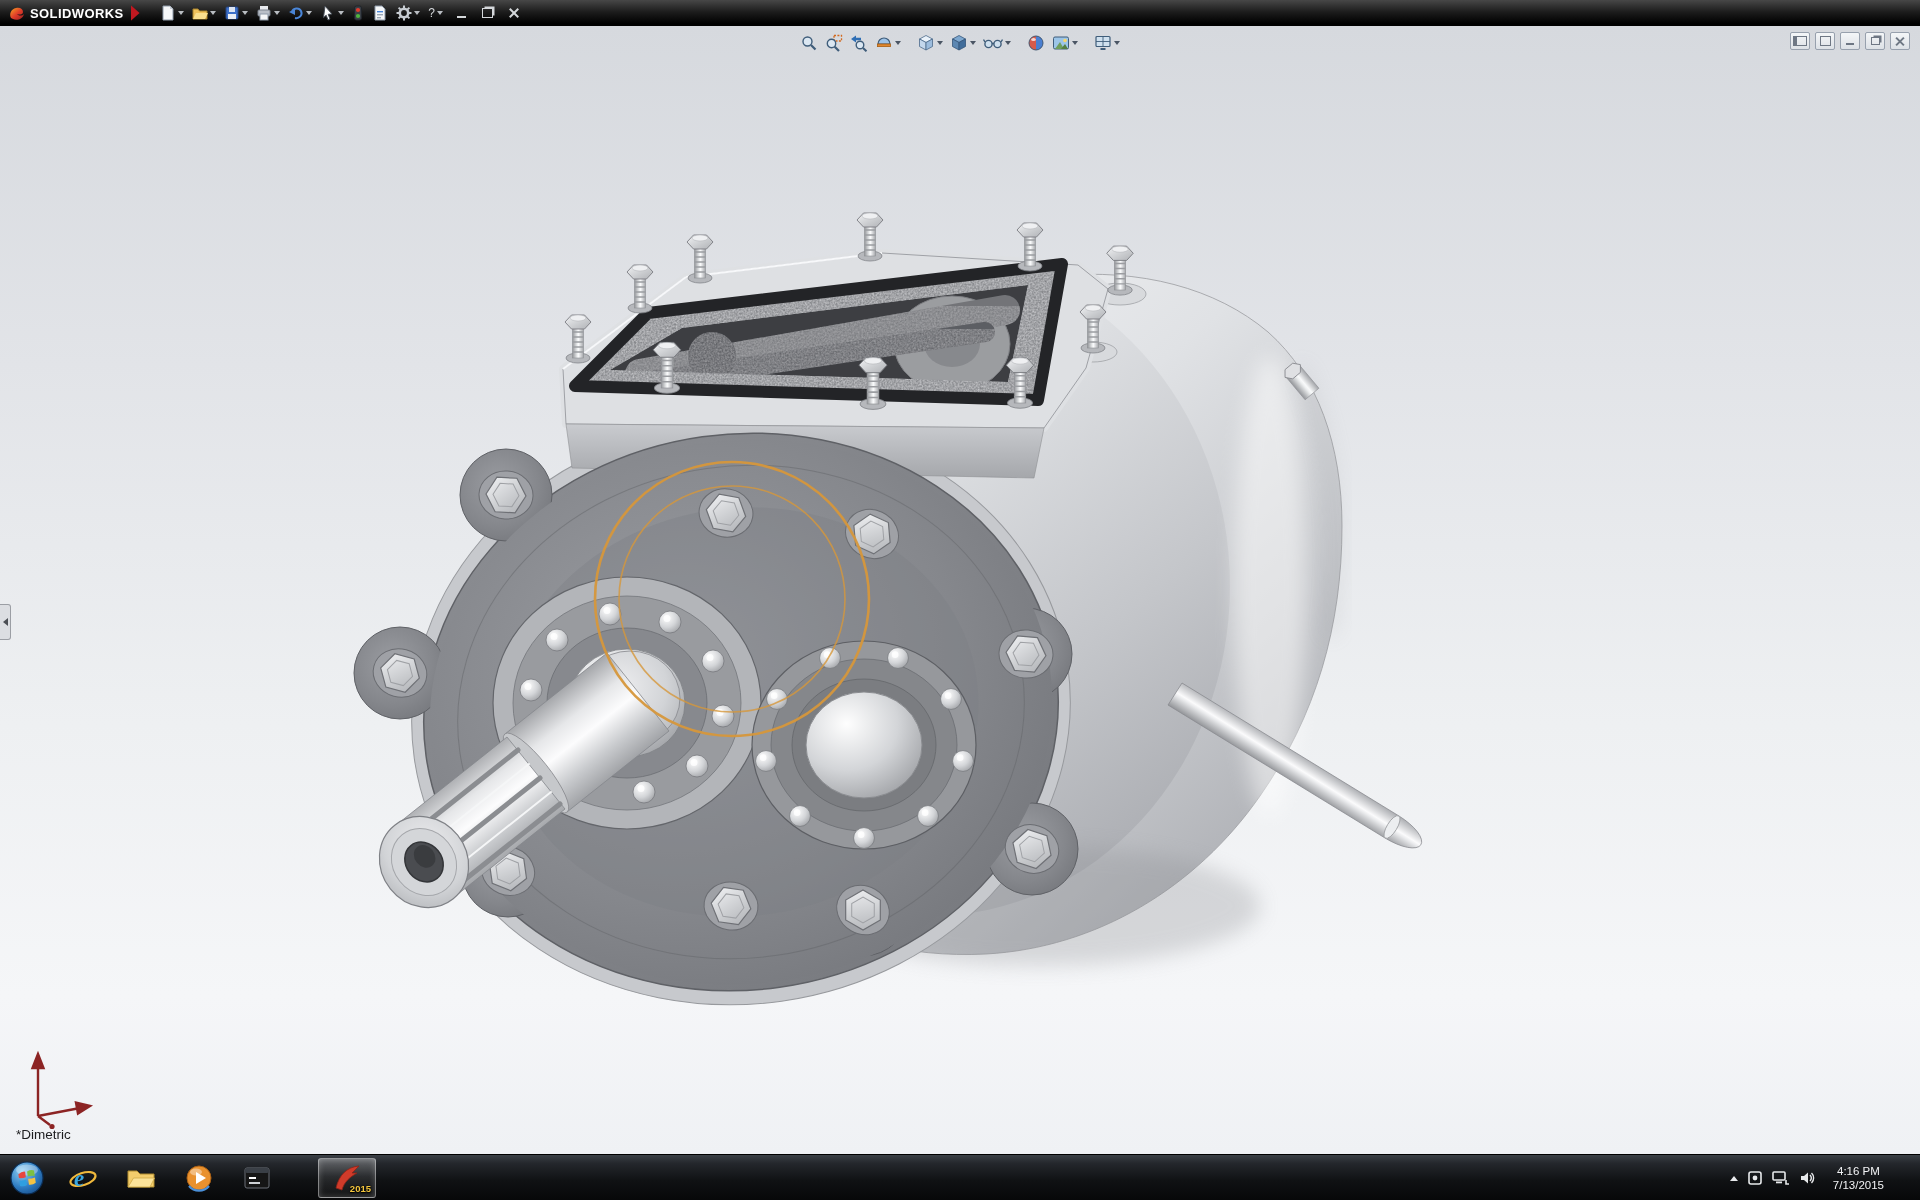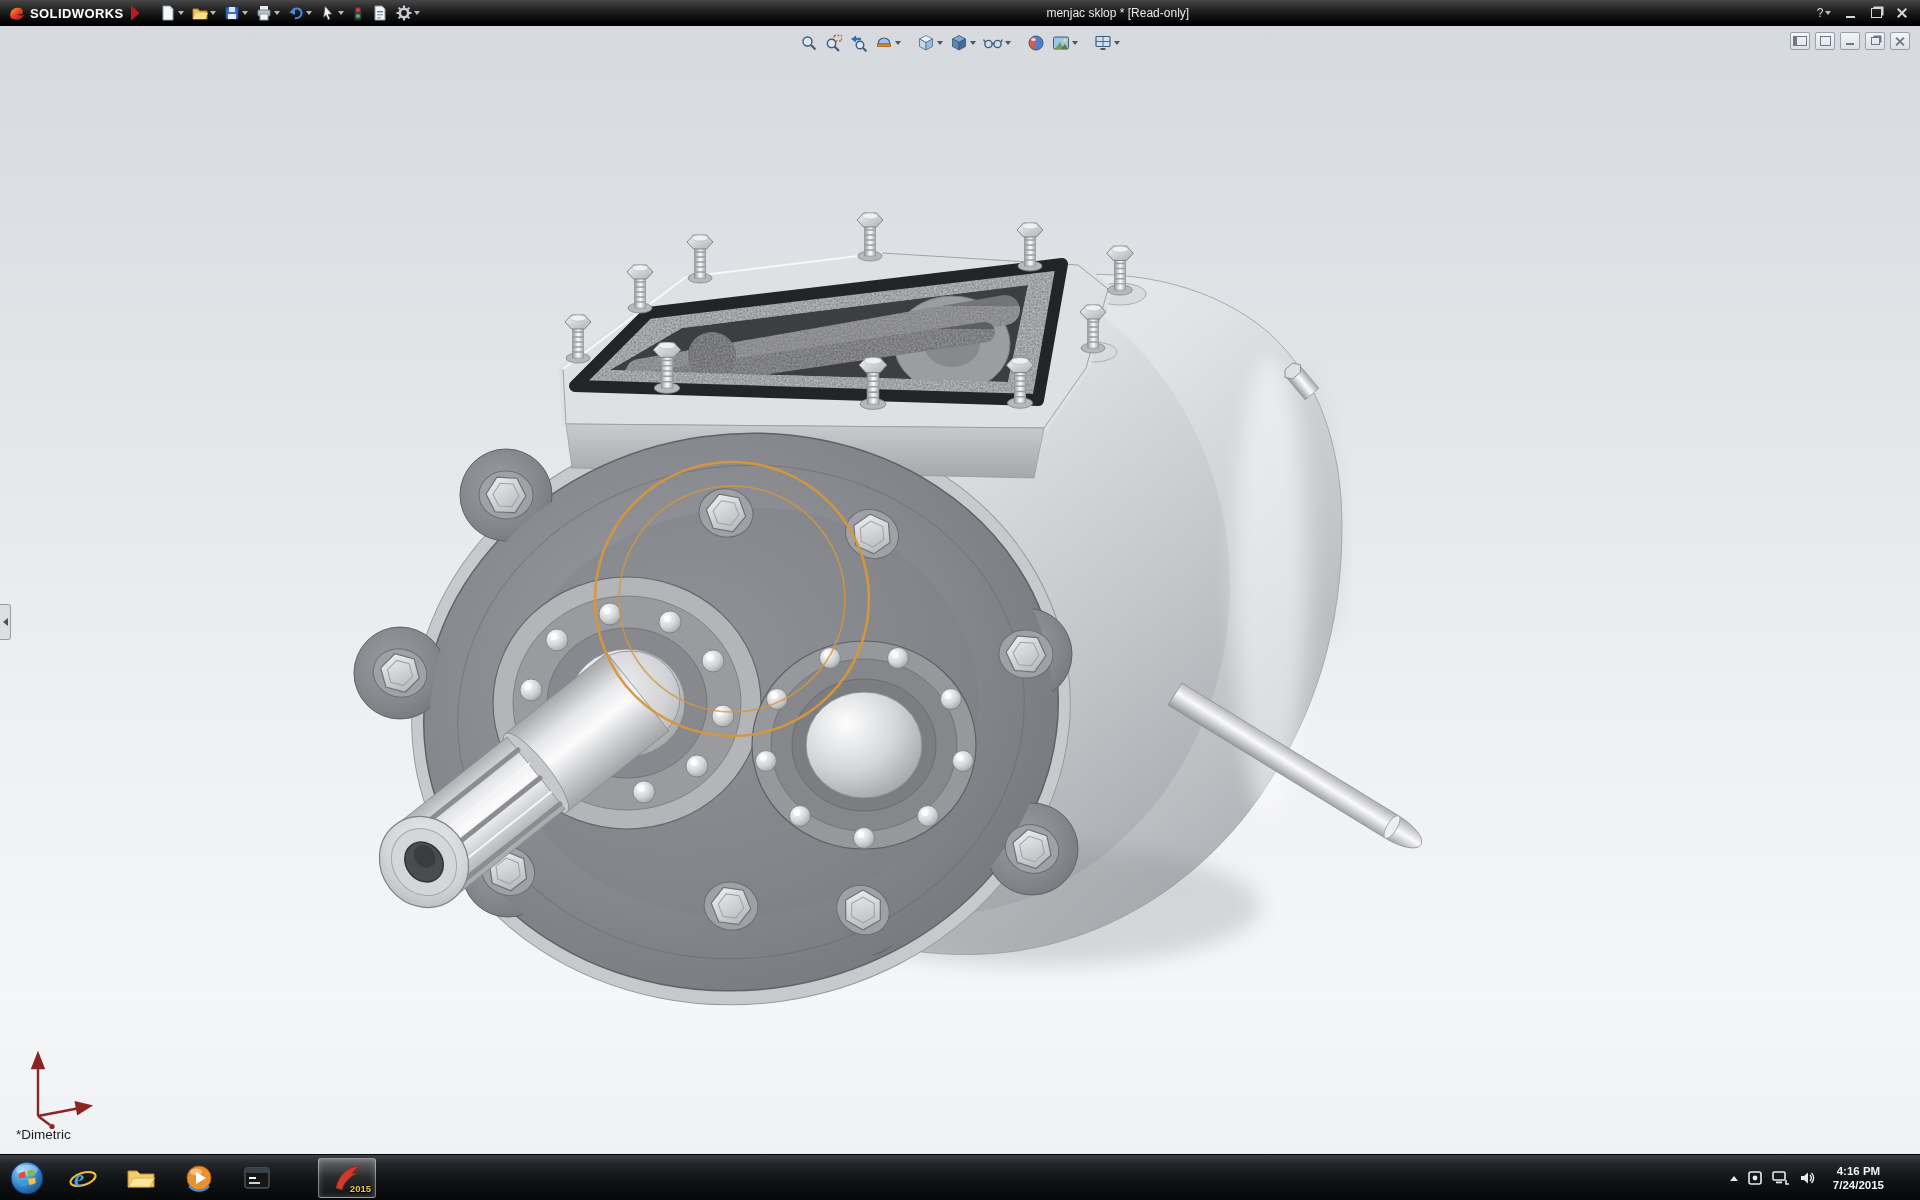--- a/index.html
+++ b/index.html
@@ -57,21 +57,21 @@
   .taskbar{height:46px;flex:0 0 46px;background:linear-gradient(#3b4046 0%,#24272c 18%,#101214 55%,#060708 100%);
     border-top:1px solid #000;display:flex;align-items:stretch;z-index:40;}
   .start-orb{width:54px;display:flex;align-items:center;justify-content:center;}
   .task-btn{width:56px;margin:3px 1px;display:flex;align-items:center;justify-content:center;position:relative;border-radius:3px;}
   .task-btn.active{background:linear-gradient(rgba(255,255,255,.28),rgba(255,255,255,.10) 45%,rgba(255,255,255,.04));
     border:1px solid rgba(255,255,255,.45);box-shadow:inset 0 0 6px rgba(255,255,255,.25);margin-left:32px;}
   .sw-badge{position:absolute;right:4px;bottom:3px;font-size:9.5px;font-weight:bold;color:#f3c63e;
     text-shadow:0 1px 1px #000,0 0 2px #000;}
   .tray{margin-left:auto;display:flex;align-items:center;gap:9px;padding-right:4px;}
   .tray-caret{width:0;height:0;border-left:4px solid transparent;border-right:4px solid transparent;border-bottom:5px solid #e8eaec;}
-  .clock{text-align:center;color:#f2f3f5;font-size:11.5px;line-height:14px;padding:0 9px;font-weight:bold;}
+  .clock{text-align:center;color:#f2f3f5;font-size:11.5px;line-height:14px;padding:0 9px;}
   .show-desktop{width:13px;background:linear-gradient(#41454b,#202327);border-left:1px solid #000;box-shadow:inset 1px 0 0 rgba(255,255,255,.25);}
 </style>
 </head>
 <body>
 
 <div class="screen">
 
   <div class="titlebar">
     <div class="logo">
       <svg width="17" height="17" viewBox="0 0 17 17">
@@ -158,21 +158,20 @@
             <line x1="2.6" y1="2.6" x2="4.4" y2="4.4"></line>
               <line x1="11.6" y1="11.6" x2="13.4" y2="13.4"></line>
             <line x1="13.4" y1="2.6" x2="11.6" y2="4.4"></line>
               <line x1="4.4" y1="11.6" x2="2.6" y2="13.4"></line>
           </g>
         </svg>
           <span class="caret"></span>
       </div>
     </div>
 
-    <div class="title-center">menjac sklop * [Read-only]</div>
 
     <div class="win-controls">
       <div class="win-btn">
         <span>?</span>
         <span class="caret"></span>
       </div>
       <div class="win-btn">
           <span class="glyph-min"></span>
         </div>
       <div class="win-btn">
@@ -609,18 +608,18 @@
         <rect x="1" y="2" width="12" height="8" rx="1" fill="none" stroke="#e8eaec" stroke-width="1.6"></rect>
         <rect x="4" y="11.5" width="6" height="1.8" fill="#e8eaec"></rect>
         <path d="M14,10 v4 h3" fill="none" stroke="#e8eaec" stroke-width="1.6"></path>
       </svg>
       <svg width="16" height="16" viewBox="0 0 16 16">
         <polygon points="2,6 5,6 9,2.5 9,13.5 5,10 2,10" fill="#e8eaec"></polygon>
         <path d="M11,5 a4.5,4.5 0 0 1 0,6 M12.5,3 a7,7 0 0 1 0,10" fill="none" stroke="#e8eaec" stroke-width="1.4"></path>
       </svg>
       <div class="clock">
         <div>4:16 PM</div>
-        <div>7/24/2015</div>
+        <div>7/13/2015</div>
       </div>
       <div class="show-desktop"></div>
     </div>
   </div>
 </div>
 
 </body></html>

